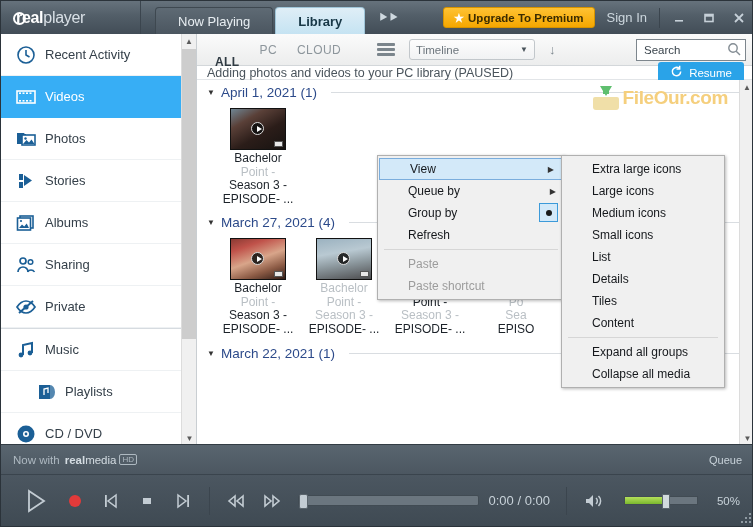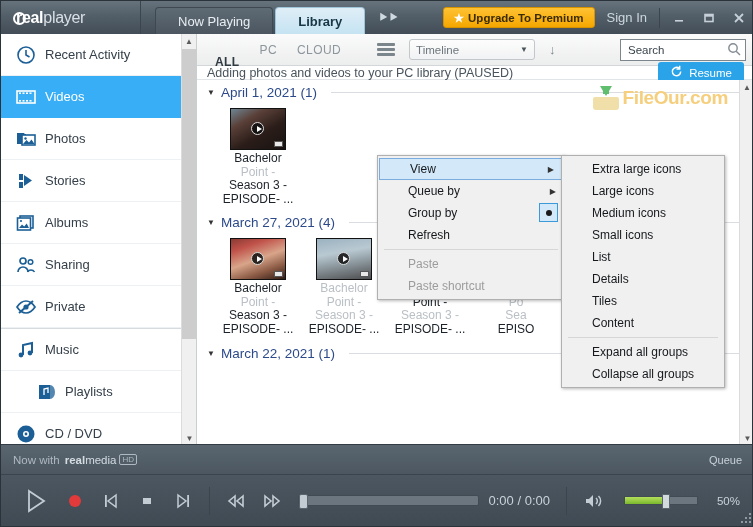--- a/index.html
+++ b/index.html
@@ -114,21 +114,21 @@
   .hamburger { margin-left: 26px; width: 18px; }
   .hamburger span { display:block; height:3px; background:#7b858c; margin:2px 0; border-radius:1px; }
   #timeline-sel {
     margin-left: 14px; width: 126px; height: 21px; border: 1px solid #c2c7cb;
     border-radius: 3px; background: linear-gradient(180deg,#fdfdfd,#f1f2f3);
     display:flex; align-items:center; padding: 8px 6px; font-size: 11.5px; color:#6d767d;
   }
   #timeline-sel .carat { margin-left:auto; font-size:8px; color:#4a545b; }
   .dl-ico { margin-left: 14px; color:#7b858c; font-size: 13px; }
   #search {
-    margin-left: auto; width: 126px; height: 22px; border: 1px solid #7d868d;
+    margin-left: auto; width: 110px; height: 22px; border: 1px solid #7d868d;
     background:#fff; display:flex; align-items:center; padding: 0 4px 0 7px;
     font-size: 11.5px; color:#3a444c;
   }
   #search .mag { margin-left:auto; color:#848d94; }
 
   #statusbar {
     height: 14px; display: flex; align-items: center; padding: 0 10px;
     background:#ffffff; border-bottom:1px solid #e2e5e8;
     font-size: 12.5px; color: #4a545c;
   }
@@ -610,21 +610,21 @@
       <span>Tiles</span>
     </div>
     <div class="mi">
       <span>Content</span>
     </div>
     <div class="msep"></div>
     <div class="mi">
       <span>Expand all groups</span>
     </div>
     <div class="mi">
-      <span>Collapse all groups</span>
+      <span>Collapse all media</span>
     </div>
   </div>
 
   <div id="radio-mark">
     <span class="dot"></span>
   </div>
 
   <div id="actionbar">
     <div class="act disabled">
       <span class="ic">

